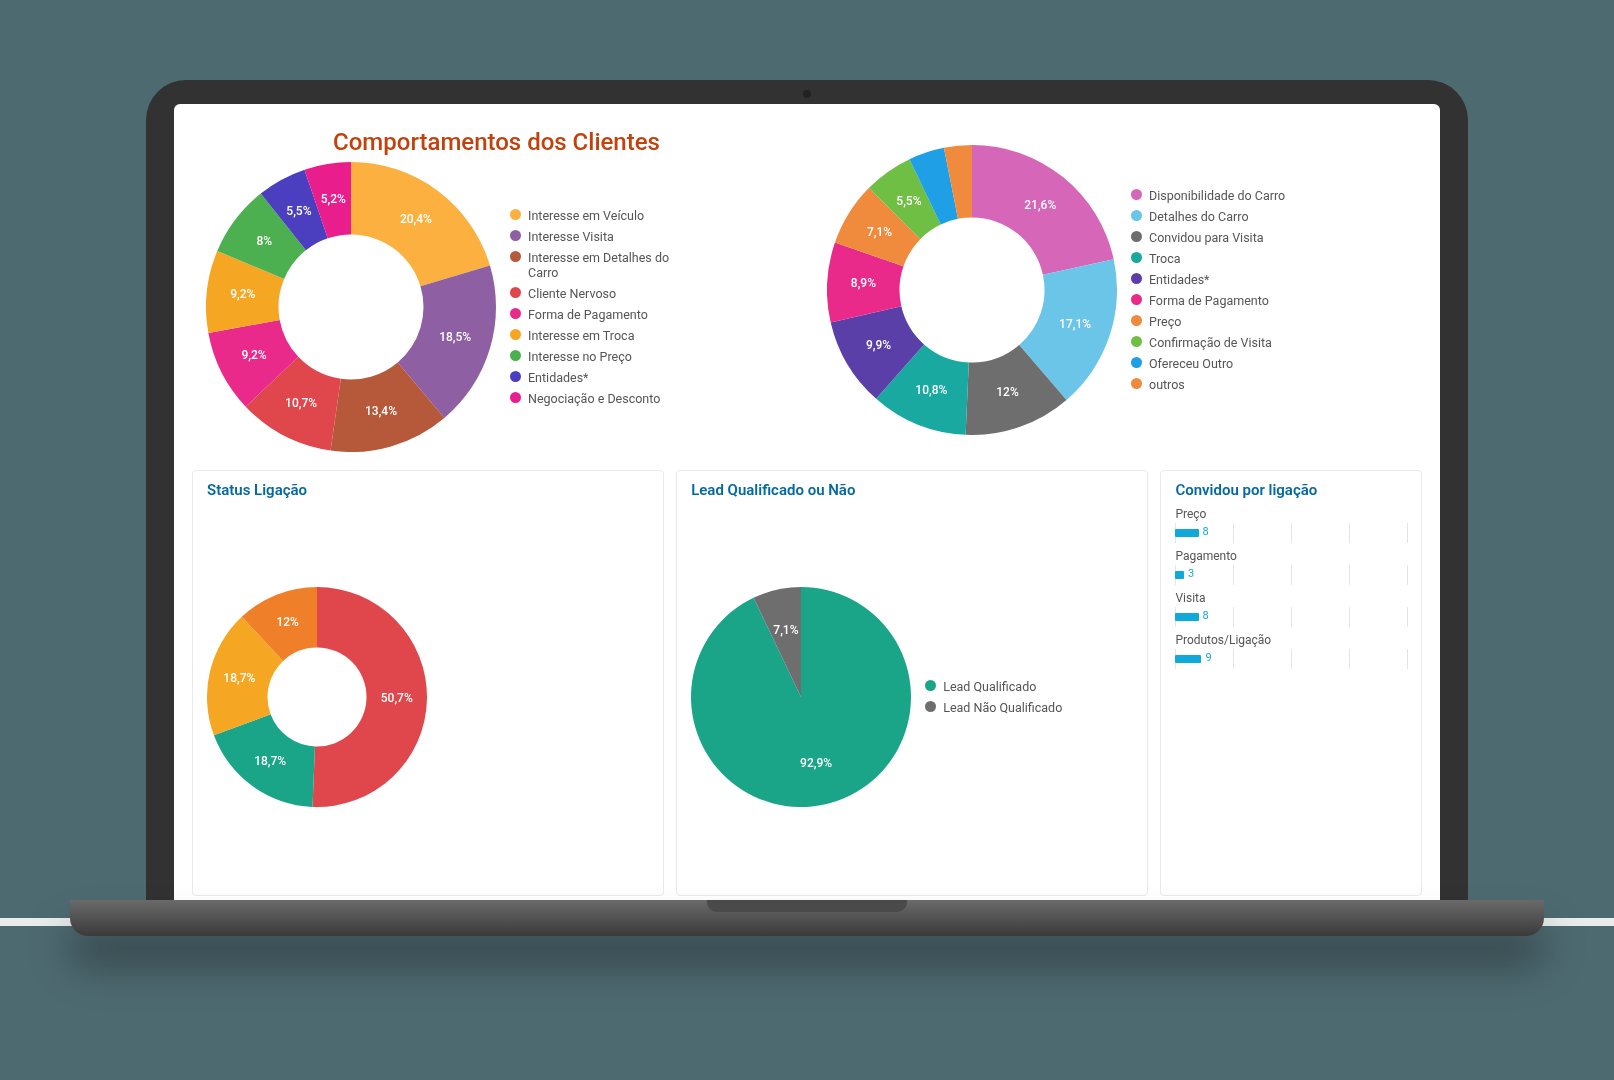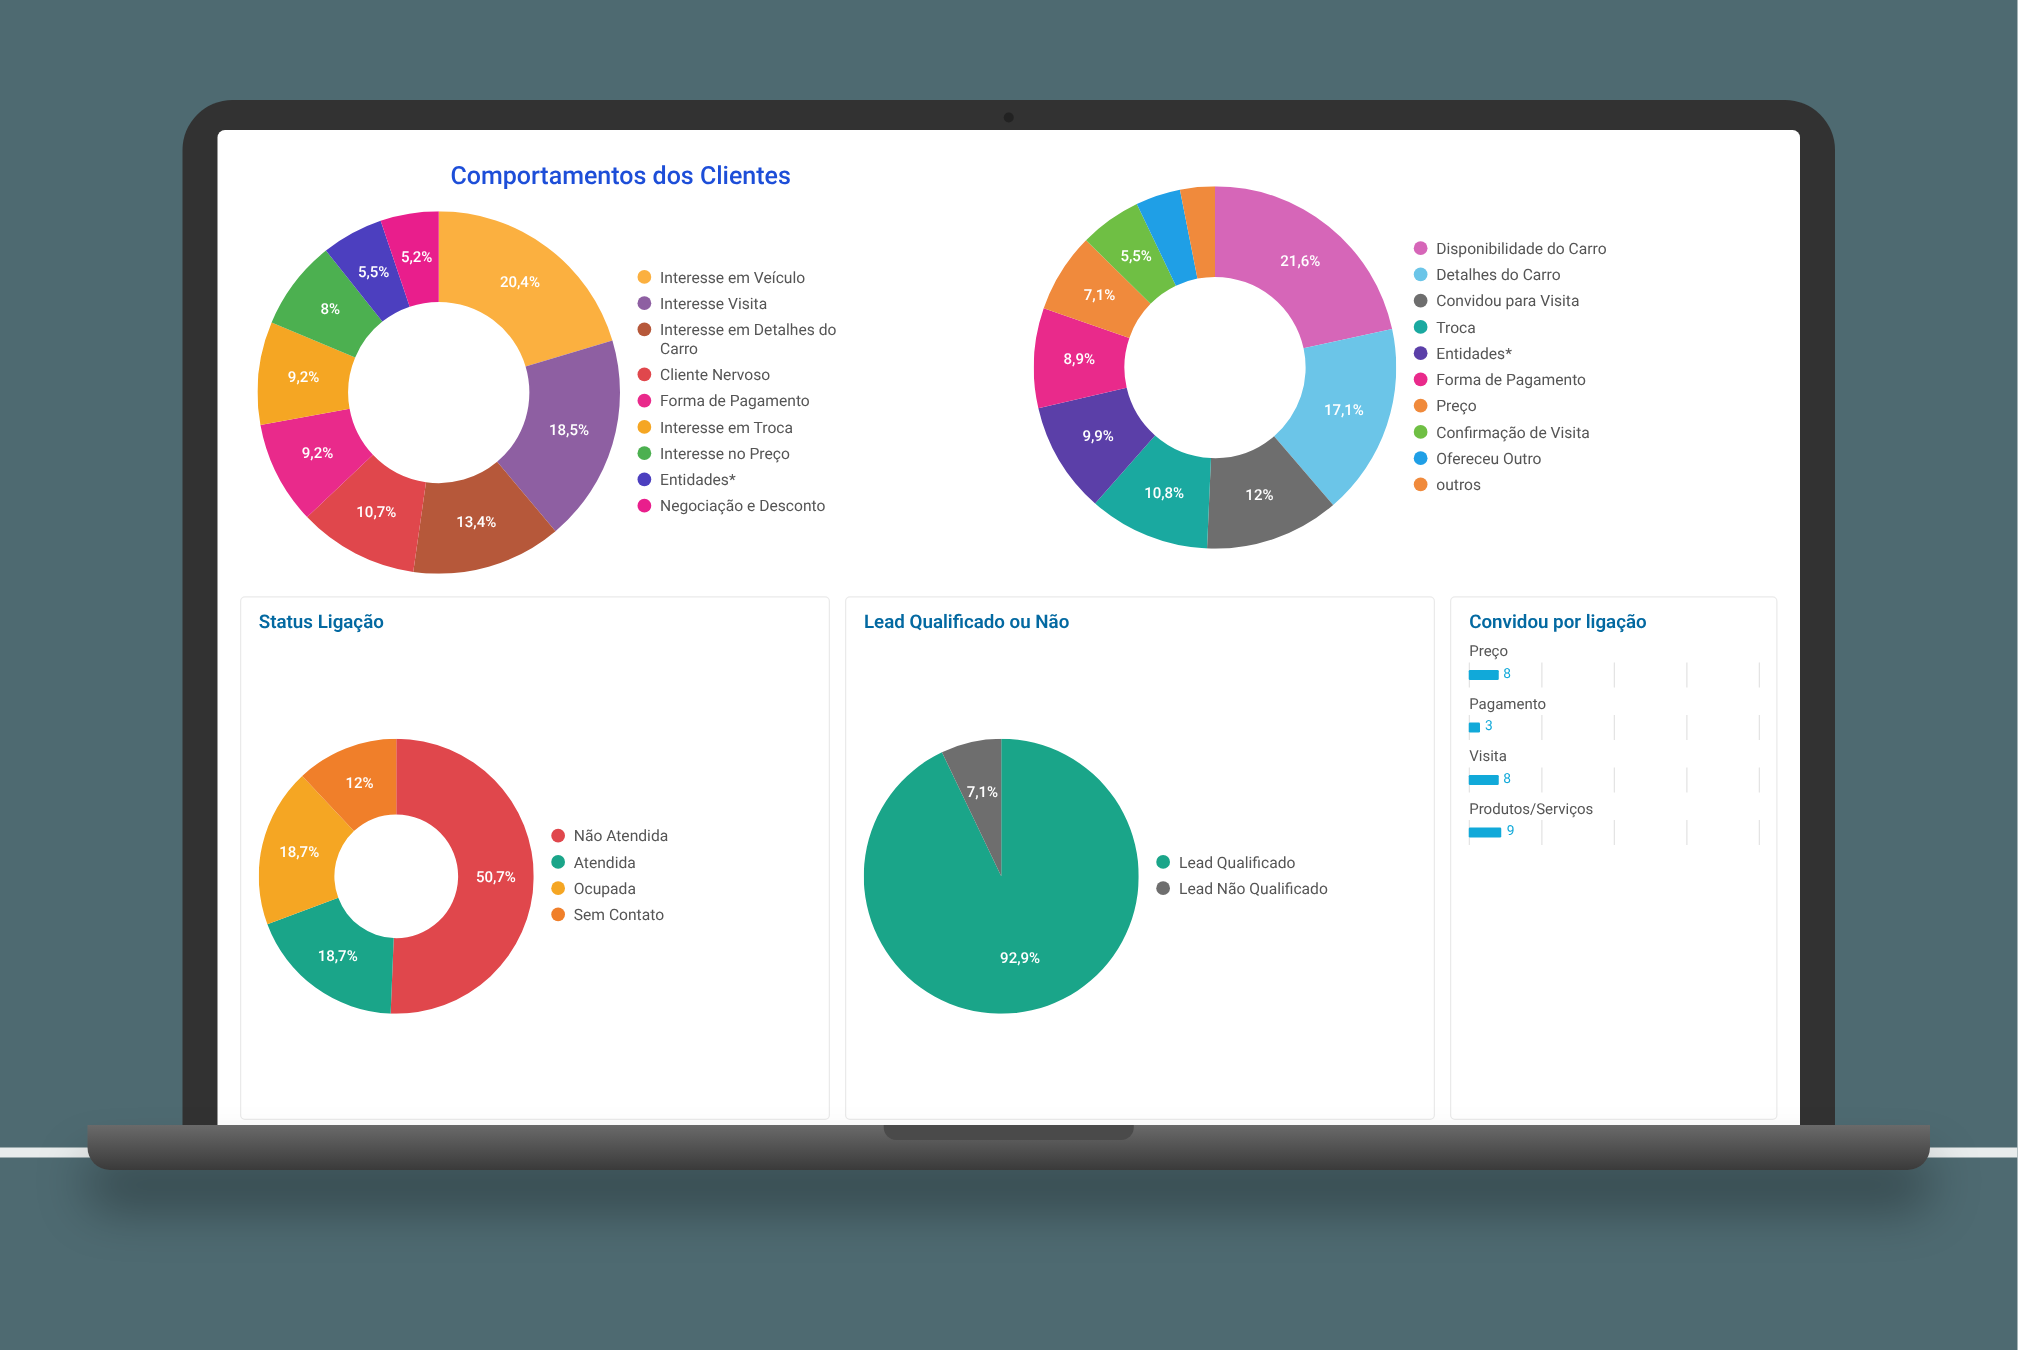--- a/index.html
+++ b/index.html
@@ -74,25 +74,25 @@
     background: #fff;
     border: 1px solid #eaeaea;
     border-radius: 4px;
     padding: 10px 14px 8px;
     flex: 1;
     display: flex;
     flex-direction: column;
   }
   .top-row .card { border: none; }
   .card-title {
-    font-size: 20px;
+    font-size: 24px;
     font-weight: 500;
-    color: #1d4ed8;
+    color: #c2410c;
     text-align: center;
-    margin-bottom: 17px;
+    margin-bottom: 6px;
   }
   .card-title.sm {
     font-size: 15px;
     font-weight: 600;
     color: #0369a1;
     text-align: left;
     margin-bottom: 8px;
   }
   .chart-wrap {
     display: flex;
@@ -315,38 +315,20 @@
                   <path d="M 110 0 A 110 110 0 1 1 105.51325553322563 219.90845792790412 L 107.98096498995153 159.45880606755685 A 49.5 49.5 0 1 0 110 60.5 Z" fill="#e0474c"></path>
                   <path d="M 105.51325553322563 219.90845792790412 A 110 110 0 0 1 6.905400600957421 148.3601821522126 L 63.60743027043084 127.26208196849566 A 49.5 49.5 0 0 0 107.98096498995153 159.45880606755685 Z" fill="#1aa589"></path>
                   <path d="M 6.905400600957421 148.3601821522126 A 110 110 0 0 1 34.760238537818026 29.756755454967077 L 76.14210734201811 73.89053995473517 A 49.5 49.5 0 0 0 63.60743027043084 127.26208196849566 Z" fill="#f5a623"></path>
                   <path d="M 34.760238537818026 29.756755454967077 A 110 110 0 0 1 109.99999999999989 0 L 109.99999999999994 60.5 A 49.5 49.5 0 0 0 76.14210734201811 73.89053995473517 Z" fill="#f07f2a"></path>
                   <text class="slice-label" x="189.7334062730892" y="111.62678335696457">50,7%</text>
                   <text class="slice-label" x="63.164633412858954" y="174.5485161459821">18,7%</text>
                   <text class="slice-label" x="32.3624202311825" y="91.76627554117101">18,7%</text>
                   <text class="slice-label" x="80.66999484775124" y="35.839273885910075">12%</text>
                 </svg>
               </div>
-            <div class="legend" id="legend-status">
-                <div class="legend-item">
-                  <span class="swatch" style="background:#e0474c"></span>
-                  <span>Não Atendida</span>
-                </div>
-                <div class="legend-item">
-                  <span class="swatch" style="background:#1aa589"></span>
-                  <span>Atendida</span>
-                </div>
-                <div class="legend-item">
-                  <span class="swatch" style="background:#f5a623"></span>
-                  <span>Ocupada</span>
-                </div>
-                <div class="legend-item">
-                  <span class="swatch" style="background:#f07f2a"></span>
-                  <span>Sem Contato</span>
-                </div>
-              </div>
           </div>
         </div>
         <div class="card" style="flex:1.05">
           <div class="card-title sm">Lead Qualificado ou Não</div>
           <div class="chart-wrap">
             <div id="pie-lead">
                 <svg width="220" height="220" viewBox="0 0 220 220">
                   <path d="M 110 110 L 110 0 A 110 110 0 1 1 62.53983497509452 10.765264469497694 Z" fill="#1aa589"></path>
                   <path d="M 110 110 L 62.53983497509452 10.765264469497694 A 110 110 0 0 1 109.99999999999999 0 Z" fill="#6e6e6e"></path>
                   <text class="slice-label" x="125.08639192829486" y="176.51045615980905">92,9%</text>
@@ -398,21 +380,21 @@
         <div class="grid-line" style="left:0%"></div>
                   <div class="grid-line" style="left:25%"></div>
                   <div class="grid-line" style="left:50%"></div>
                   <div class="grid-line" style="left:75%"></div>
                   <div class="grid-line" style="left:100%"></div>
         <div class="bar-fill" style="width:10%"></div>
         <div class="bar-val" style="left:calc(10% + 4px)">8</div>
       </div>
               </div>
               <div class="bar-row">
-      <div class="bar-label">Produtos/Serviços</div>
+      <div class="bar-label">Produtos/Ligação</div>
       <div class="bar-track">
         <div class="grid-line" style="left:0%"></div>
                   <div class="grid-line" style="left:25%"></div>
                   <div class="grid-line" style="left:50%"></div>
                   <div class="grid-line" style="left:75%"></div>
                   <div class="grid-line" style="left:100%"></div>
         <div class="bar-fill" style="width:11.25%"></div>
         <div class="bar-val" style="left:calc(11.25% + 4px)">9</div>
       </div>
               </div>

